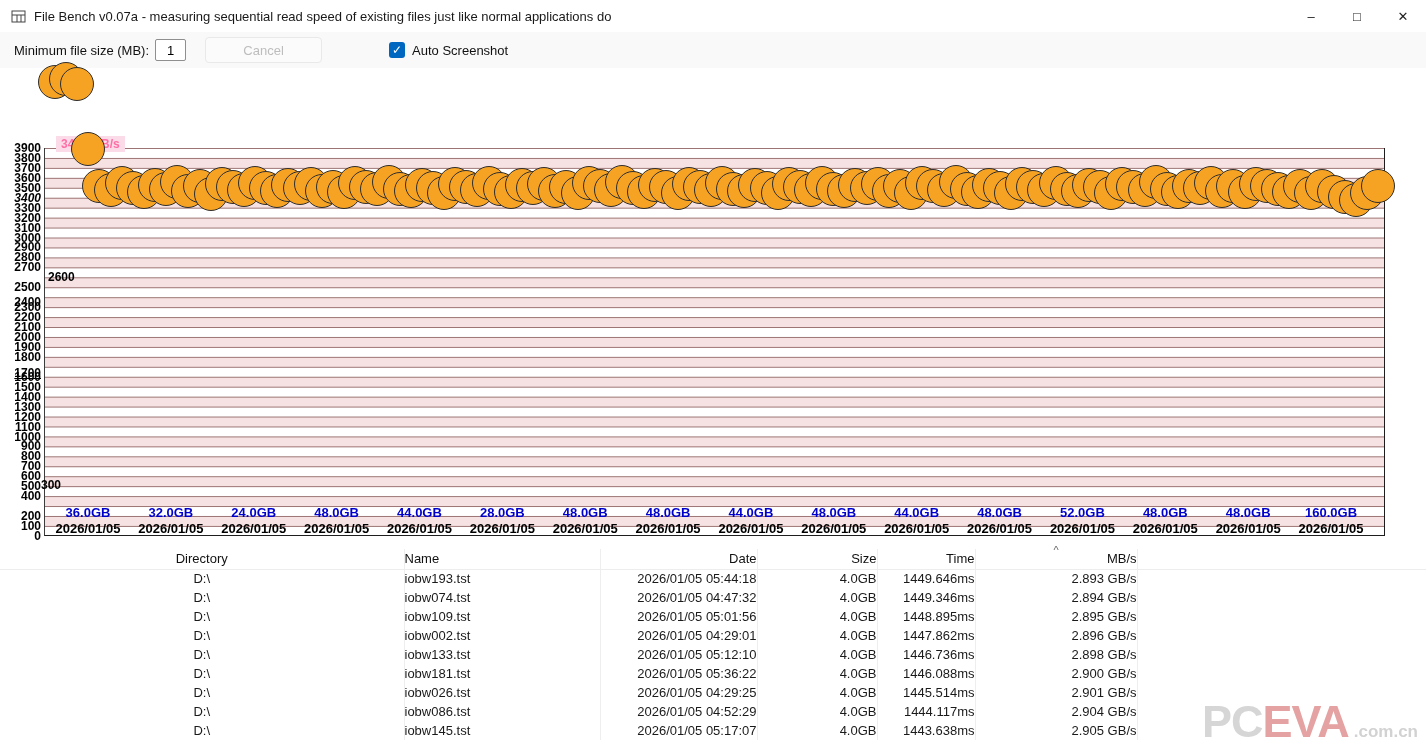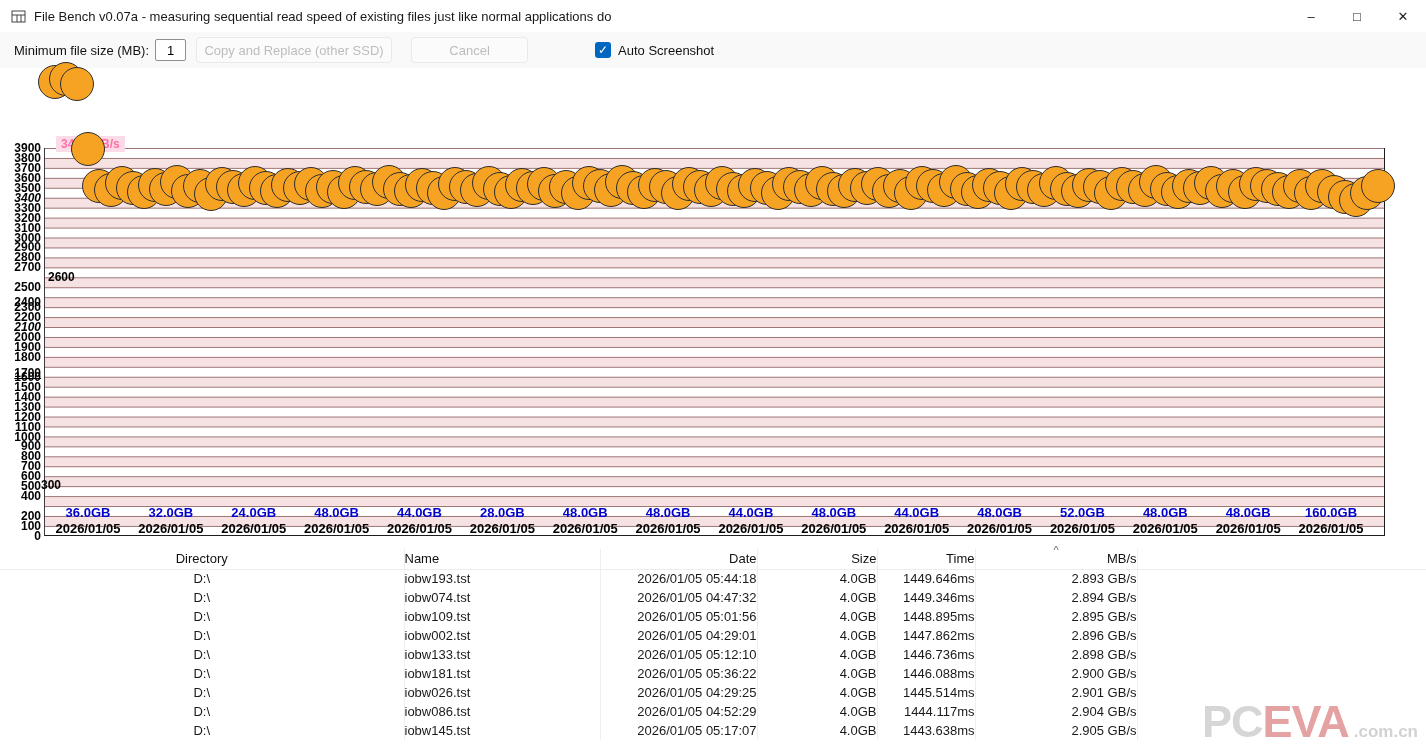--- a/index.html
+++ b/index.html
@@ -95,21 +95,20 @@
   <div class="win-controls">
     <div class="winbtn">–</div>
     <div class="winbtn">□</div>
     <div class="winbtn">✕</div>
   </div>
 </div>
 
 <div class="toolbar">
   <span class="lbl">Minimum file size (MB):</span>
   <input class="sizebox" value="1" style="">
-  <button id="copyreplace" class="btn disabled">Copy and Replace (other SSD)</button>
   <button id="cancel" class="btn disabled">Cancel</button>
   <div class="chk">
     <span class="chkbox">✓</span>
     <span class="chklabel">Auto Screenshot</span>
   </div>
 </div>
 
 <div class="chart-area">
   <div class="plot"></div>
   <div id="yaxis">
@@ -124,21 +123,21 @@
       <div class="ytick" style="top: 152.59px;">3100</div>
       <div class="ytick" style="top: 162.538px;">3000</div>
       <div class="ytick" style="top: 172.487px;">2900</div>
       <div class="ytick" style="top: 182.436px;">2800</div>
       <div class="ytick" style="top: 192.385px;">2700</div>
       <div class="ytick" style="top: 202.333px; padding-left: 48px;">2600</div>
       <div class="ytick" style="top: 212.282px;">2500</div>
       <div class="ytick" style="top: 227px;">2400</div>
       <div class="ytick" style="top: 232.179px;">2300</div>
       <div class="ytick" style="top: 242.128px;">2200</div>
-      <div class="ytick" style="top: 252.077px; font-style: italic;">2100</div>
+      <div class="ytick" style="top: 252.077px;">2100</div>
       <div class="ytick" style="top: 262.026px;">2000</div>
       <div class="ytick" style="top: 271.974px;">1900</div>
       <div class="ytick" style="top: 281.923px;">1800</div>
       <div class="ytick" style="top: 298px; text-decoration: underline;">1700</div>
       <div class="ytick" style="top: 301.821px;">1600</div>
       <div class="ytick" style="top: 311.769px;">1500</div>
       <div class="ytick" style="top: 321.718px;">1400</div>
       <div class="ytick" style="top: 331.667px;">1300</div>
       <div class="ytick" style="top: 341.615px;">1200</div>
       <div class="ytick" style="top: 351.564px;">1100</div>

